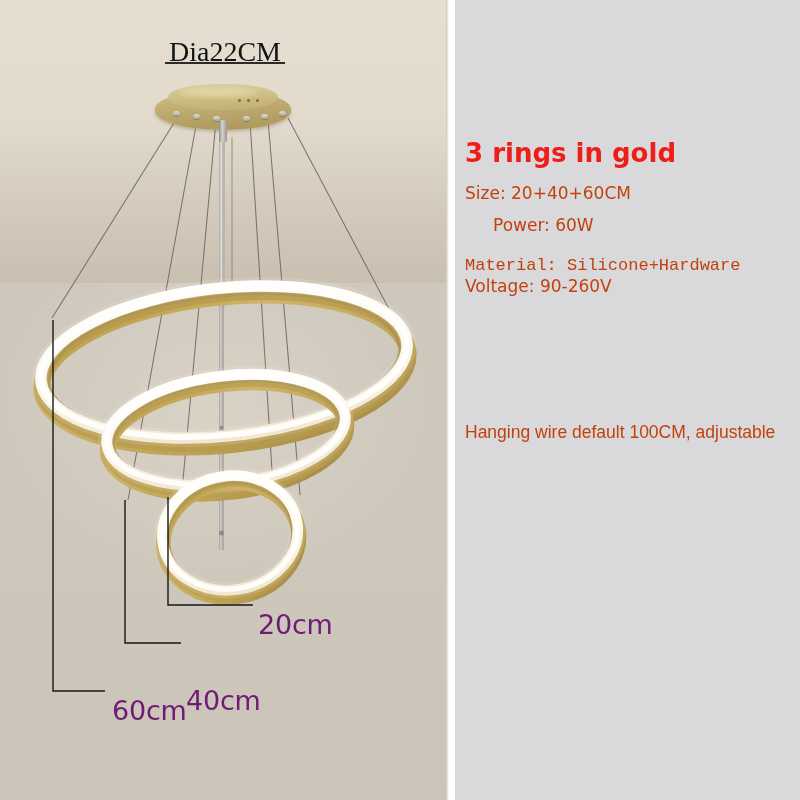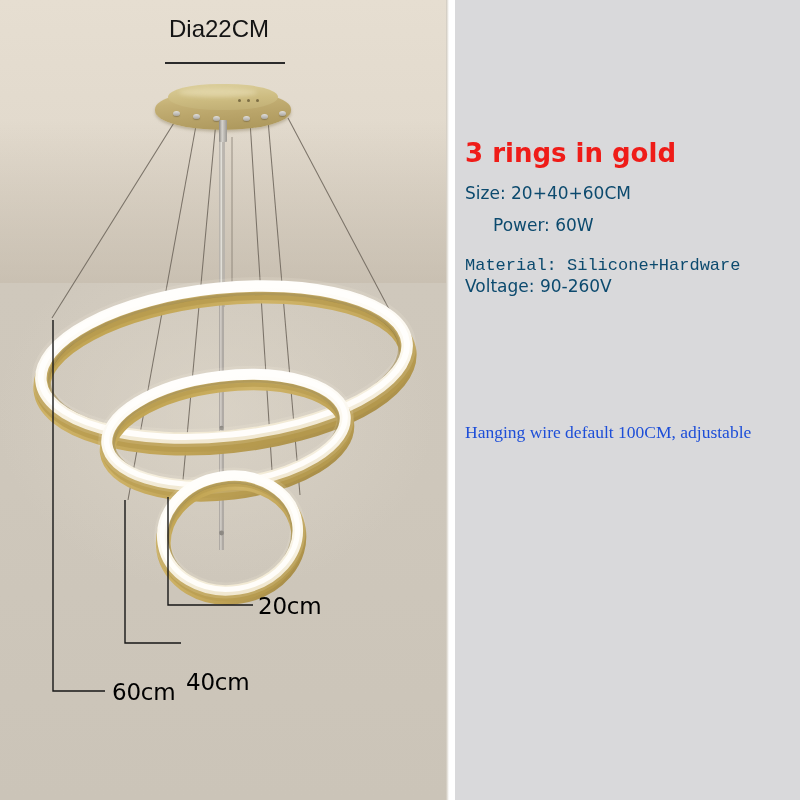--- a/index.html
+++ b/index.html
@@ -122,33 +122,34 @@
 
   
   #wires { position: absolute; left: 0; top: 0; width: 449px; height: 800px; }
   #ringsvg { position: absolute; left: 0; top: 0; width: 449px; height: 800px; }
 
   
   #annots { position: absolute; left: 0; top: 0; width: 449px; height: 800px; }
   .dim-label {
     position: absolute;
     font-family: "DejaVu Sans", sans-serif;
-    font-size: 23px;
-    color: #000000;
+    font-size: 27px;
+    color: #701a75;
     white-space: nowrap;
     letter-spacing: -0.2px;
+    margin-top: 16px;
   }
   #label-20cm { left: 258px; top: 593px; }
   #label-40cm { left: 186px; top: 669px; }
   #label-60cm { left: 112px; top: 679px; }
   #label-dia {
     position: absolute;
-    left: 169px; top: 15px;
-    font-family: Liberation Sans, sans-serif;
-    font-size: 24px;
+    left: 169px; top: 36px;
+    font-family: Liberation Serif, serif;
+    font-size: 28px;
     color: #141414;
     white-space: nowrap;
   }
   #dia-underline {
     position: absolute;
     left: 165px; top: 62px;
     width: 120px; height: 1.5px;
     background: #2b2b2b;
   }
 
@@ -171,36 +172,36 @@
     font-size: 26px;
     font-weight: bold;
     color: #ef1c18;
     white-space: nowrap;
   }
   .spec-line {
     position: absolute;
     left: 0;
     font-family: "DejaVu Sans", sans-serif;
     font-size: 17px;
-    color: #0c4a6e;
+    color: #c2410c;
     white-space: nowrap;
   }
   #spec-0 { top: 183px; }
   #spec-1 { top: 215px; margin-left: 28px; }
   #spec-2 { top: 256px; font-family: Liberation Mono, monospace; }
   #spec-3 { top: 276px; }
 
   .note {
     position: absolute;
     left: 0;
     width: 330px;
-    font-family: Liberation Serif, serif;
+    font-family: Liberation Sans, sans-serif;
     font-size: 17.5px;
     line-height: 32px;
-    color: #1d4ed8;
+    color: #c2410c;
   }
   #note-0 { top: 416px; }
   #note-1 { top: 528px; }
 </style>
 </head>
 <body>
 
 <div id="stage">
 
   <div id="photo">

